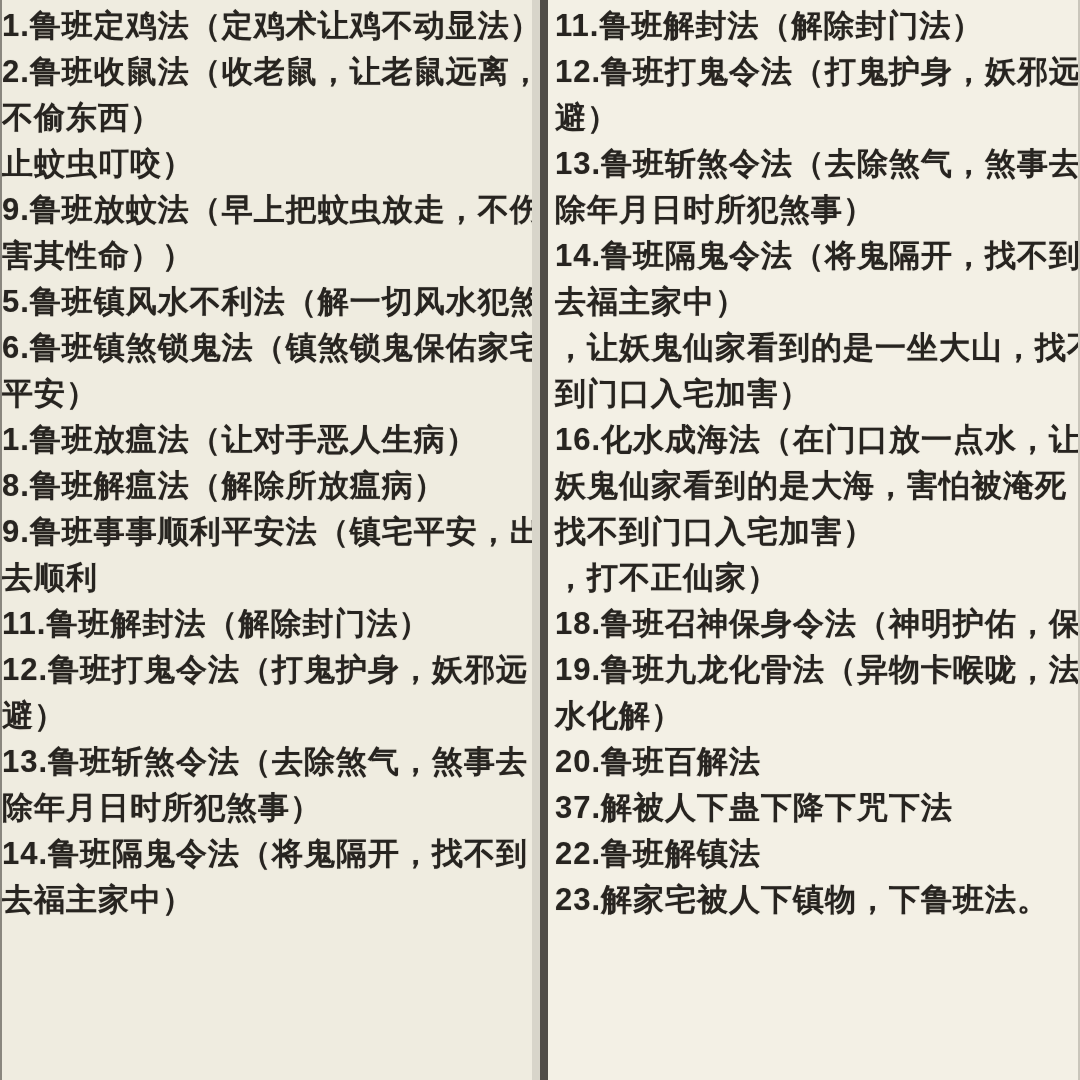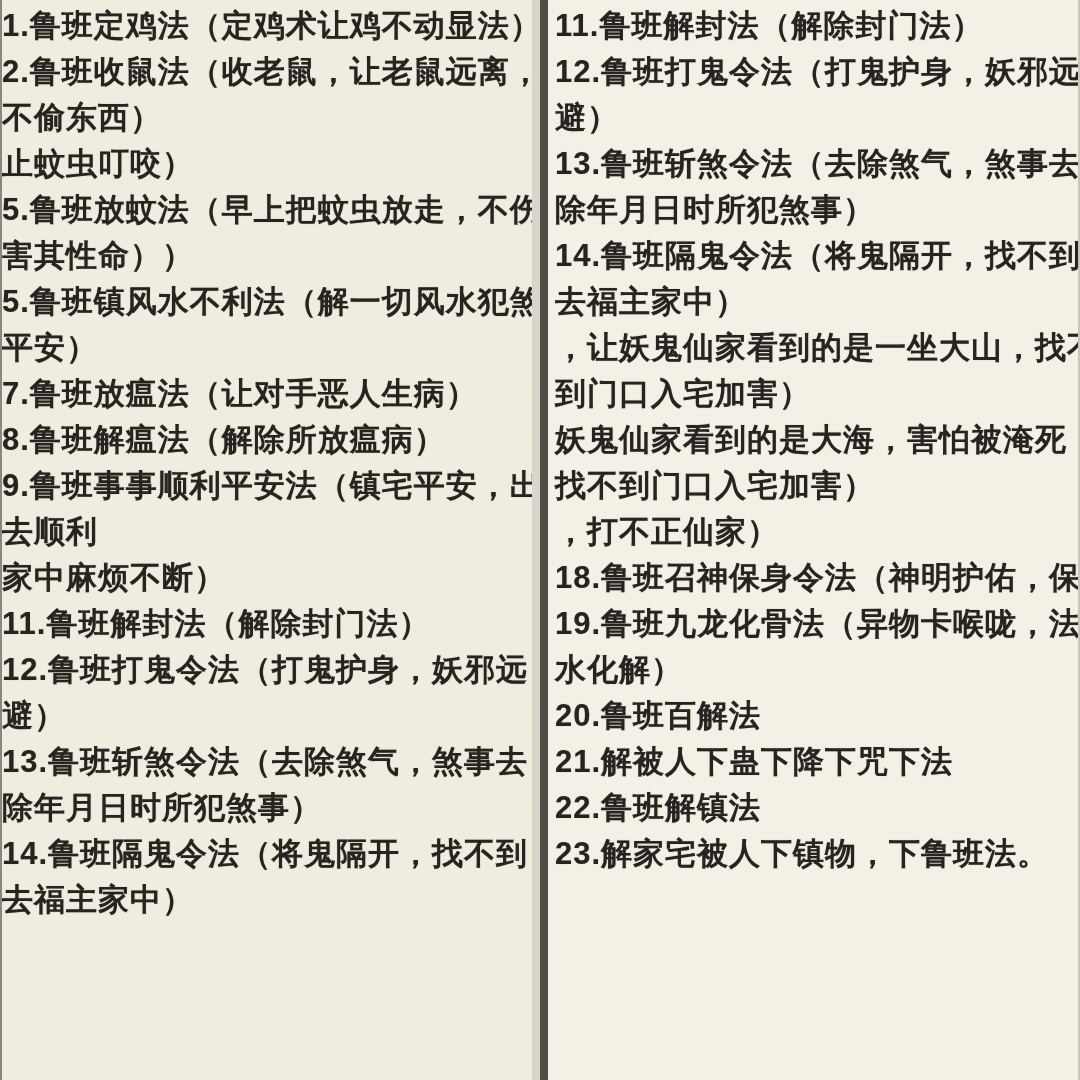--- a/index.html
+++ b/index.html
@@ -73,29 +73,29 @@
 </style>
 </head>
 <body>
 
 <div class="page">
   <div class="col col-left">
       <div class="line">1.鲁班定鸡法（定鸡术让鸡不动显法）</div>
       <div class="line">2.鲁班收鼠法（收老鼠，让老鼠远离，</div>
       <div class="line">不偷东西）</div>
       <div class="line">止蚊虫叮咬）</div>
-      <div class="line">5.鲁班放蚊法（早上把蚊虫放走，不伤</div>
+      <div class="line">9.鲁班放蚊法（早上把蚊虫放走，不伤</div>
       <div class="line">害其性命））</div>
       <div class="line">5.鲁班镇风水不利法（解一切风水犯煞</div>
+      <div class="line">6.鲁班镇煞锁鬼法（镇煞锁鬼保佑家宅</div>
       <div class="line">平安）</div>
-      <div class="line">7.鲁班放瘟法（让对手恶人生病）</div>
+      <div class="line">1.鲁班放瘟法（让对手恶人生病）</div>
       <div class="line">8.鲁班解瘟法（解除所放瘟病）</div>
       <div class="line">9.鲁班事事顺利平安法（镇宅平安，出</div>
       <div class="line">去顺利</div>
-      <div class="line">家中麻烦不断）</div>
       <div class="line">11.鲁班解封法（解除封门法）</div>
       <div class="line">12.鲁班打鬼令法（打鬼护身，妖邪远</div>
       <div class="line">避）</div>
       <div class="line">13.鲁班斩煞令法（去除煞气，煞事去</div>
       <div class="line">除年月日时所犯煞事）</div>
       <div class="line">14.鲁班隔鬼令法（将鬼隔开，找不到</div>
       <div class="line">去福主家中）</div>
     </div>
 
   <div class="divider-light"></div>
@@ -104,27 +104,28 @@
   <div class="col col-right">
       <div class="line">11.鲁班解封法（解除封门法）</div>
       <div class="line">12.鲁班打鬼令法（打鬼护身，妖邪远</div>
       <div class="line">避）</div>
       <div class="line">13.鲁班斩煞令法（去除煞气，煞事去</div>
       <div class="line">除年月日时所犯煞事）</div>
       <div class="line">14.鲁班隔鬼令法（将鬼隔开，找不到</div>
       <div class="line">去福主家中）</div>
       <div class="line">，让妖鬼仙家看到的是一坐大山，找不</div>
       <div class="line">到门口入宅加害）</div>
+      <div class="line">16.化水成海法（在门口放一点水，让</div>
       <div class="line">妖鬼仙家看到的是大海，害怕被淹死，</div>
       <div class="line">找不到门口入宅加害）</div>
       <div class="line">，打不正仙家）</div>
       <div class="line">18.鲁班召神保身令法（神明护佑，保</div>
       <div class="line">19.鲁班九龙化骨法（异物卡喉咙，法</div>
       <div class="line">水化解）</div>
       <div class="line">20.鲁班百解法</div>
-      <div class="line">21.解被人下蛊下降下咒下法</div>
+      <div class="line">37.解被人下蛊下降下咒下法</div>
       <div class="line">22.鲁班解镇法</div>
       <div class="line">23.解家宅被人下镇物，下鲁班法。</div>
     </div>
 
   <div class="edge-left"></div>
   <div class="edge-right"></div>
 </div>
 
 </body></html>

